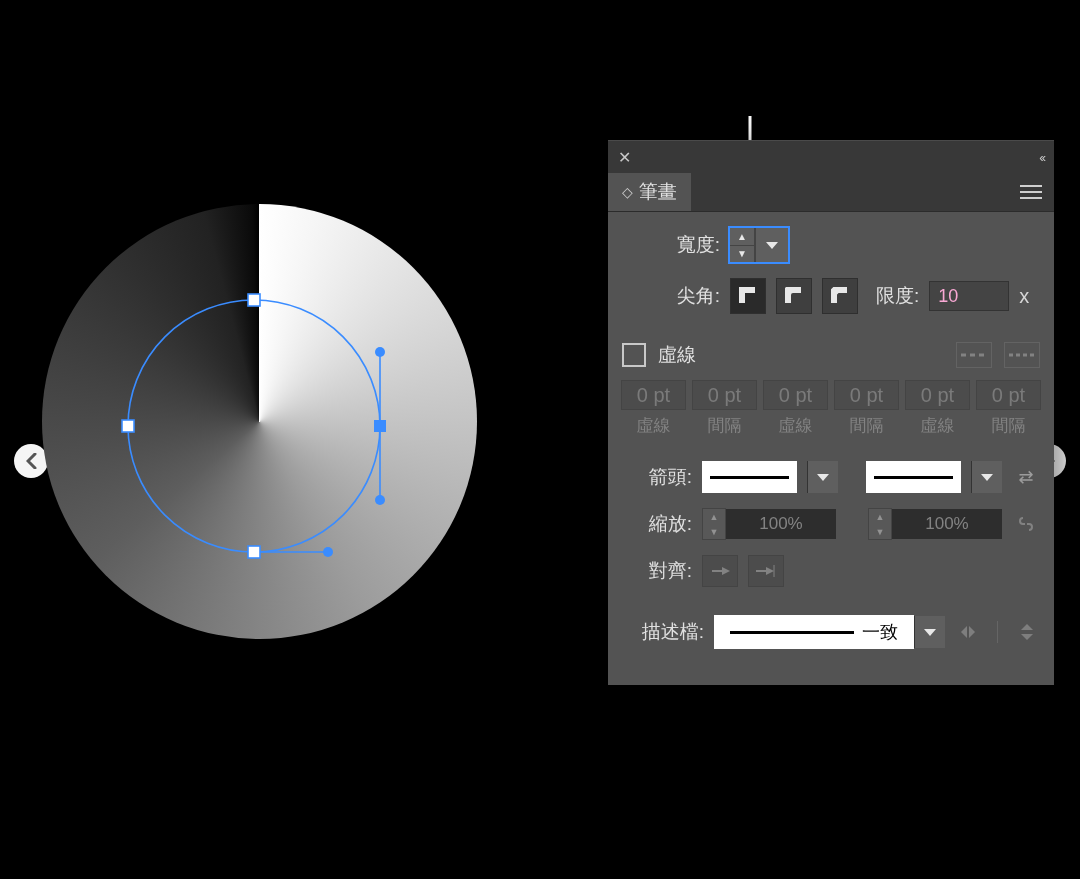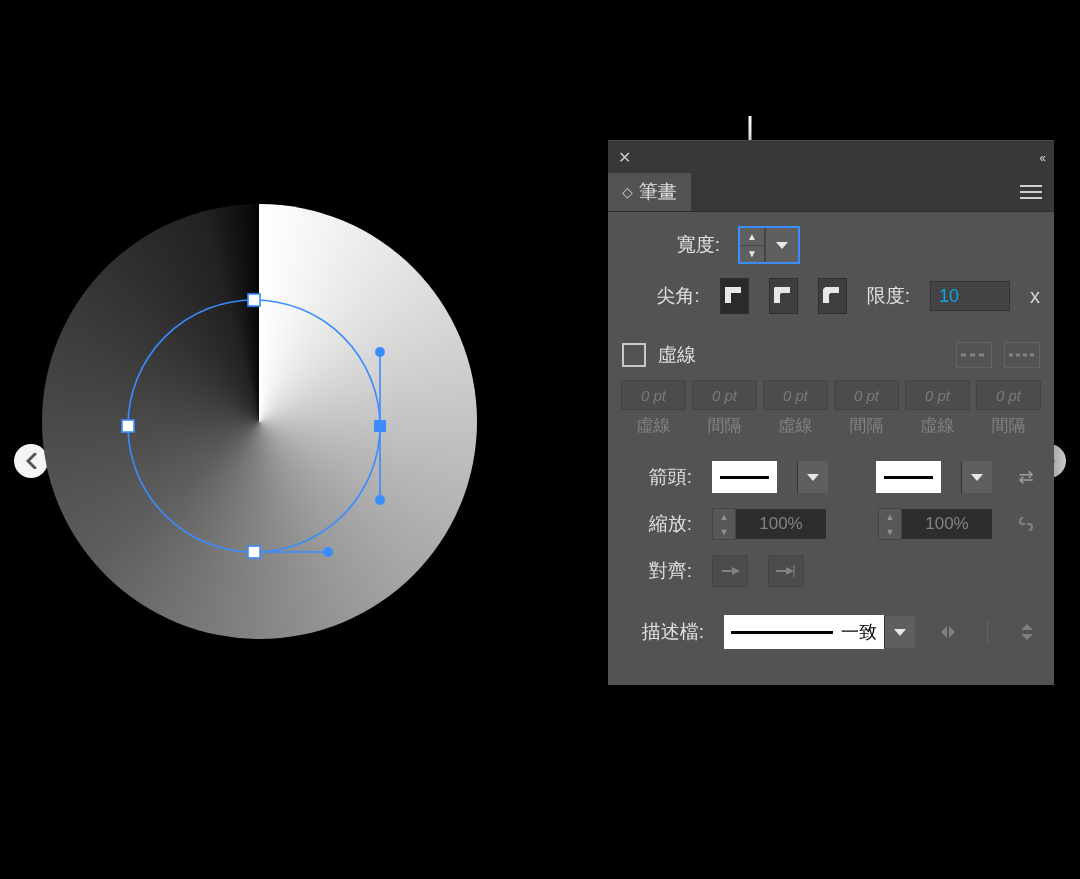--- a/index.html
+++ b/index.html
@@ -46,21 +46,21 @@
   .tabbar{height:38px;background:#383838;display:flex;align-items:stretch;
     border-bottom:1px solid #2b2b2b;}
   .tab{padding:0 14px;display:flex;align-items:center;font-size:19px;color:#e3e3e3;
     background:#535353;}
   .tab .dblarrow{font-size:14px;margin-right:6px;color:#d0d0d0;}
   .tabbar .menu{margin-left:auto;padding:0 12px;display:flex;flex-direction:column;
     justify-content:center;gap:4px;cursor:pointer;}
   .tabbar .menu span{display:block;width:22px;height:2px;background:#cfcfcf;}
   .panel{background:#535353;padding:16px 14px 20px;font-size:19px;color:#e0e0e0;}
 
-  .row{display:flex;align-items:center;gap:20px;margin-bottom:16px;}
+  .row{display:flex;align-items:center;gap:10px;margin-bottom:16px;}
   .row .lbl{text-align:right;white-space:nowrap;}
   .w-lbl{width:98px;}
 
   
   .num-wrap{display:flex;align-items:stretch;height:34px;
     box-shadow:0 0 0 2px #3a8cff;}
   .stepper{width:24px;background:#5f5f5f;display:flex;flex-direction:column;
     border-right:1px solid #444;}
   .stepper div{flex:1;display:flex;align-items:center;justify-content:center;
     font-size:10px;color:#e8e8e8;cursor:pointer;}
@@ -74,37 +74,37 @@
 
   
   .ibtn{width:34px;height:34px;background:#3f3f3f;display:inline-flex;
     align-items:center;justify-content:center;cursor:pointer;
     border:1px solid #2f2f2f;}
   .ibtn.sel{background:#2a2a2a;}
   .ibtn.dis{opacity:.45;cursor:default;}
   .ibtn svg{display:block;}
 
   .limit-input{width:62px;height:28px;background:#444;border:1px solid #333;
-    color:#0ea5e9;padding:0 8px;font-size:18px;font-family:inherit;}
+    color:#f9a8d4;padding:0 8px;font-size:18px;font-family:inherit;}
   .xmark{color:#d6d6d6;font-size:20px;}
 
   .sep{height:12px;}
 
   
   .chk{width:20px;height:20px;border:2px solid #c8c8c8;display:inline-block;
     cursor:pointer;}
   .dash-icn{width:34px;height:24px;border:1px solid #777;opacity:.45;
     display:inline-flex;align-items:center;justify-content:center;}
   .dash-icn svg{display:block;}
   .dash-grid{display:grid;grid-template-columns:repeat(6,1fr);gap:6px 8px;
     width:100%;opacity:.45;margin-top:-4px;}
   .dash-grid .cell{display:flex;flex-direction:column;align-items:center;gap:4px;}
   .dash-in{width:100%;height:28px;background:#444;border:1px solid #333;
-    color:#aaa;text-align:center;font-size:15px;display:flex;
-    align-items:center;justify-content:center;font-style:italic;}
+    color:#aaa;text-align:center;font-size:20px;display:flex;
+    align-items:center;justify-content:center;}
   .dash-lb{font-size:17px;color:#bbb;}
 
   
   .arrowbox{height:32px;background:#fff;display:flex;align-items:center;
     padding:0 8px;flex:1;}
   .arrowbox .line{height:3px;background:#000;flex:1;}
   .ddv{width:30px;height:32px;background:#5f5f5f;border-left:1px solid #333;
     display:flex;align-items:center;justify-content:center;cursor:pointer;}
   .swap{width:28px;height:28px;color:#9c9c9c;display:flex;align-items:center;
     justify-content:center;font-size:18px;}
@@ -118,21 +118,21 @@
     align-items:center;justify-content:center;color:#bbb;font-size:17px;}
   .link-icn{width:28px;height:28px;opacity:.45;display:flex;align-items:center;
     justify-content:center;}
 
   .align-btn{width:34px;height:30px;background:#444;border:1px solid #333;
     display:flex;align-items:center;justify-content:center;opacity:.45;}
 
   
   .profile{display:flex;align-items:center;gap:0;}
   .prof-box{height:34px;flex:1;background:#fff;display:flex;align-items:center;
-    padding:0 7px;gap:8px;}
+    padding:0 16px;gap:8px;}
   .prof-box .ln{height:3px;background:#000;flex:1;}
   .prof-box .txt{color:#000;font-size:18px;font-weight:500;}
   .flip{width:26px;height:26px;opacity:.5;display:flex;align-items:center;
     justify-content:center;}
 
   .divider-v{width:1px;height:22px;background:#777;opacity:.5;margin:0 6px;}
 </style>
 </head>
 <body>
 
@@ -222,21 +222,21 @@
         <div class="ibtn">
           <svg width="18" height="18">
               <path d="M2 16 V8 Q2 2 8 2 H16" fill="none" stroke="#e8e8e8" stroke-width="8"></path>
             </svg>
         </div>
         <div class="ibtn">
           <svg width="18" height="18">
               <path d="M2 16 V6 L6 2 H16" fill="none" stroke="#e8e8e8" stroke-width="8"></path>
             </svg>
         </div>
-        <div class="lbl" style="">限度:</div>
+        <div class="lbl" style="margin-left:8px">限度:</div>
         <input class="limit-input" value="10" style="">
         <span class="xmark">x</span>
       </div>
 
 
       <div class="sep"></div>
 
       <div class="row" style="gap:12px">
         <span class="chk"></span>
         <span>虛線</span>

